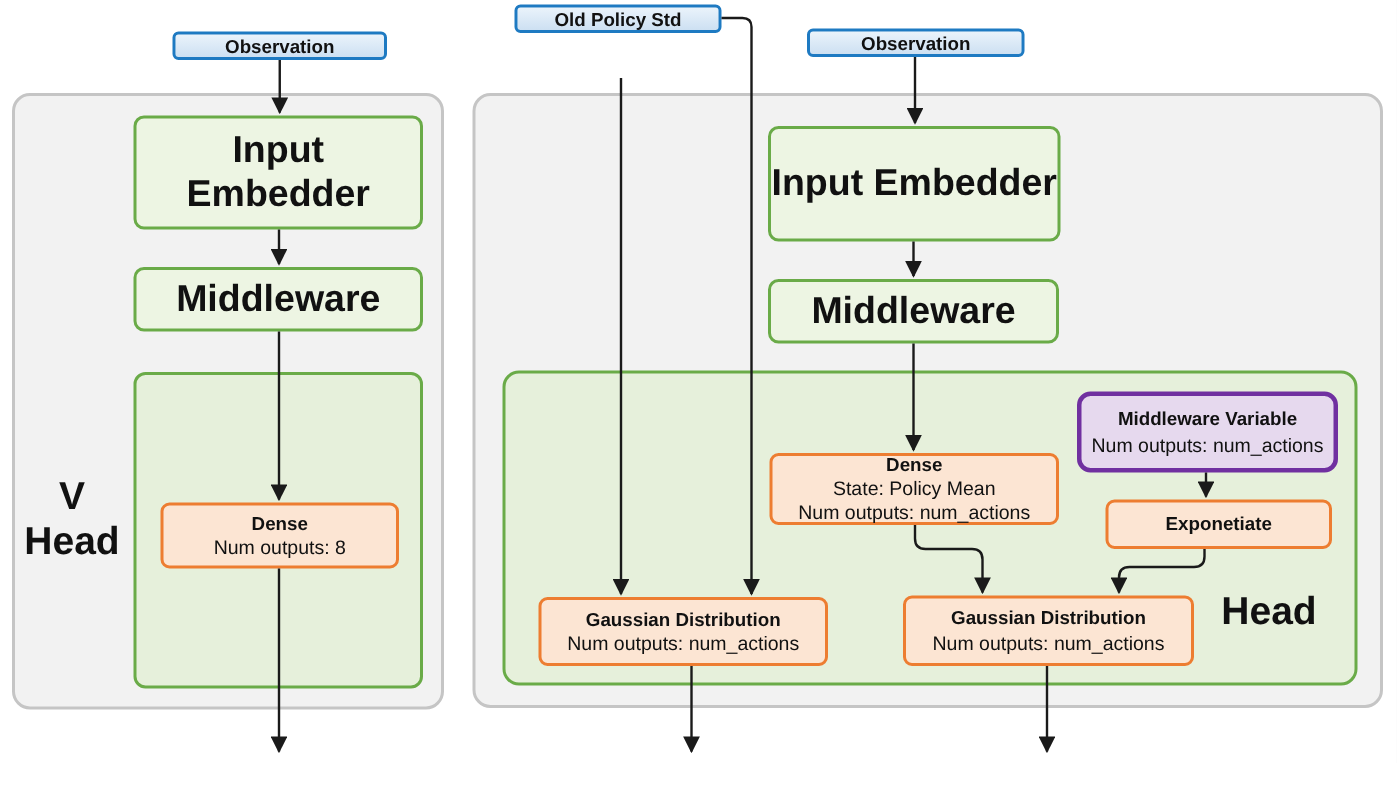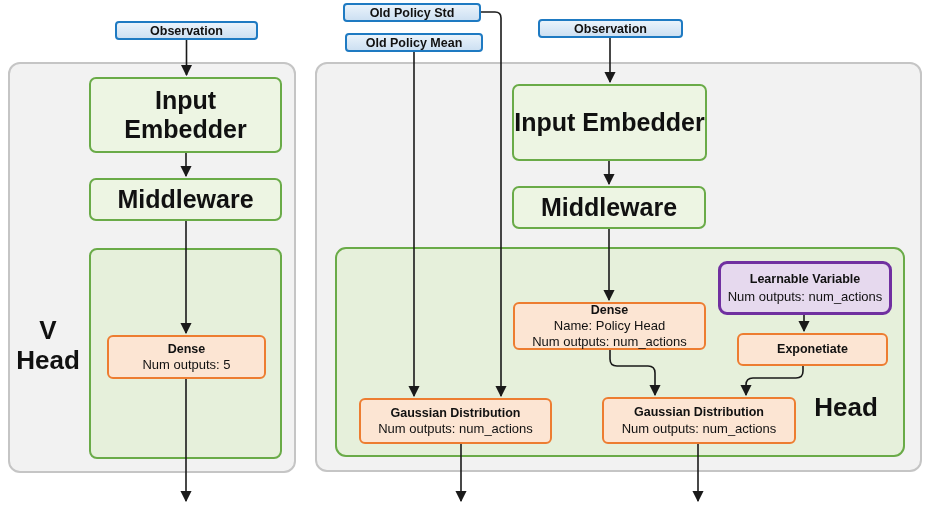--- a/index.html
+++ b/index.html
@@ -54,60 +54,57 @@
   <div class="abs node green-box" style="left:89px;top:77px;width:193px;height:76px;">
     <span>Input Embedder</span>
   </div>
 
   <div class="abs node green-box" style="left:89px;top:178px;width:193px;height:43px;">
     <span>Middleware</span>
   </div>
 
   <div class="abs node orange-box" style="left:107px;top:335px;width:159px;height:44px;">
     <span class="title">Dense</span>
-    <span class="detail">Num outputs: 5</span>
+    <span class="detail">Num outputs: 8</span>
   </div>
 
 
   <div class="abs container" style="left:315px;top:62px;width:607px;height:410px;"></div>
 
   <div class="abs green-inner" style="left:335px;top:247px;width:570px;height:210px;"></div>
 
   <div class="abs head-label" style="left:805px;top:392px;width:82px;">
     <span>Head</span>
   </div>
 
   <div class="abs node blue-box" style="left:343px;top:3px;width:138px;height:19px;">
     <span>Old Policy Std</span>
   </div>
 
-  <div class="abs node blue-box" style="left:345px;top:33px;width:138px;height:19px;">
-    <span>Old Policy Mean</span>
-  </div>
 
   <div class="abs node blue-box" style="left:538px;top:19px;width:145px;height:19px;">
     <span>Observation</span>
   </div>
 
   <div class="abs node green-box" style="left:512px;top:84px;width:195px;height:77px;">
     <span>Input Embedder</span>
   </div>
 
   <div class="abs node green-box" style="left:512px;top:186px;width:194px;height:43px;">
     <span>Middleware</span>
   </div>
 
   <div class="abs node orange-box" style="left:513px;top:302px;width:193px;height:48px;">
     <span class="title">Dense</span>
-    <span class="detail">Name: Policy Head</span>
+    <span class="detail">State: Policy Mean</span>
     <span class="detail">Num outputs: num_actions</span>
   </div>
 
   <div class="abs node purple-box" style="left:718px;top:261px;width:174px;height:54px;">
-    <span class="title">Learnable Variable</span>
+    <span class="title">Middleware Variable</span>
     <span class="detail">Num outputs: num_actions</span>
   </div>
 
   <div class="abs node orange-box" style="left:737px;top:333px;width:151px;height:33px;">
     <span class="title">Exponetiate</span>
   </div>
 
   <div class="abs node orange-box" style="left:359px;top:398px;width:193px;height:46px;">
     <span class="title">Gaussian Distribution</span>
     <span class="detail">Num outputs: num_actions</span>

